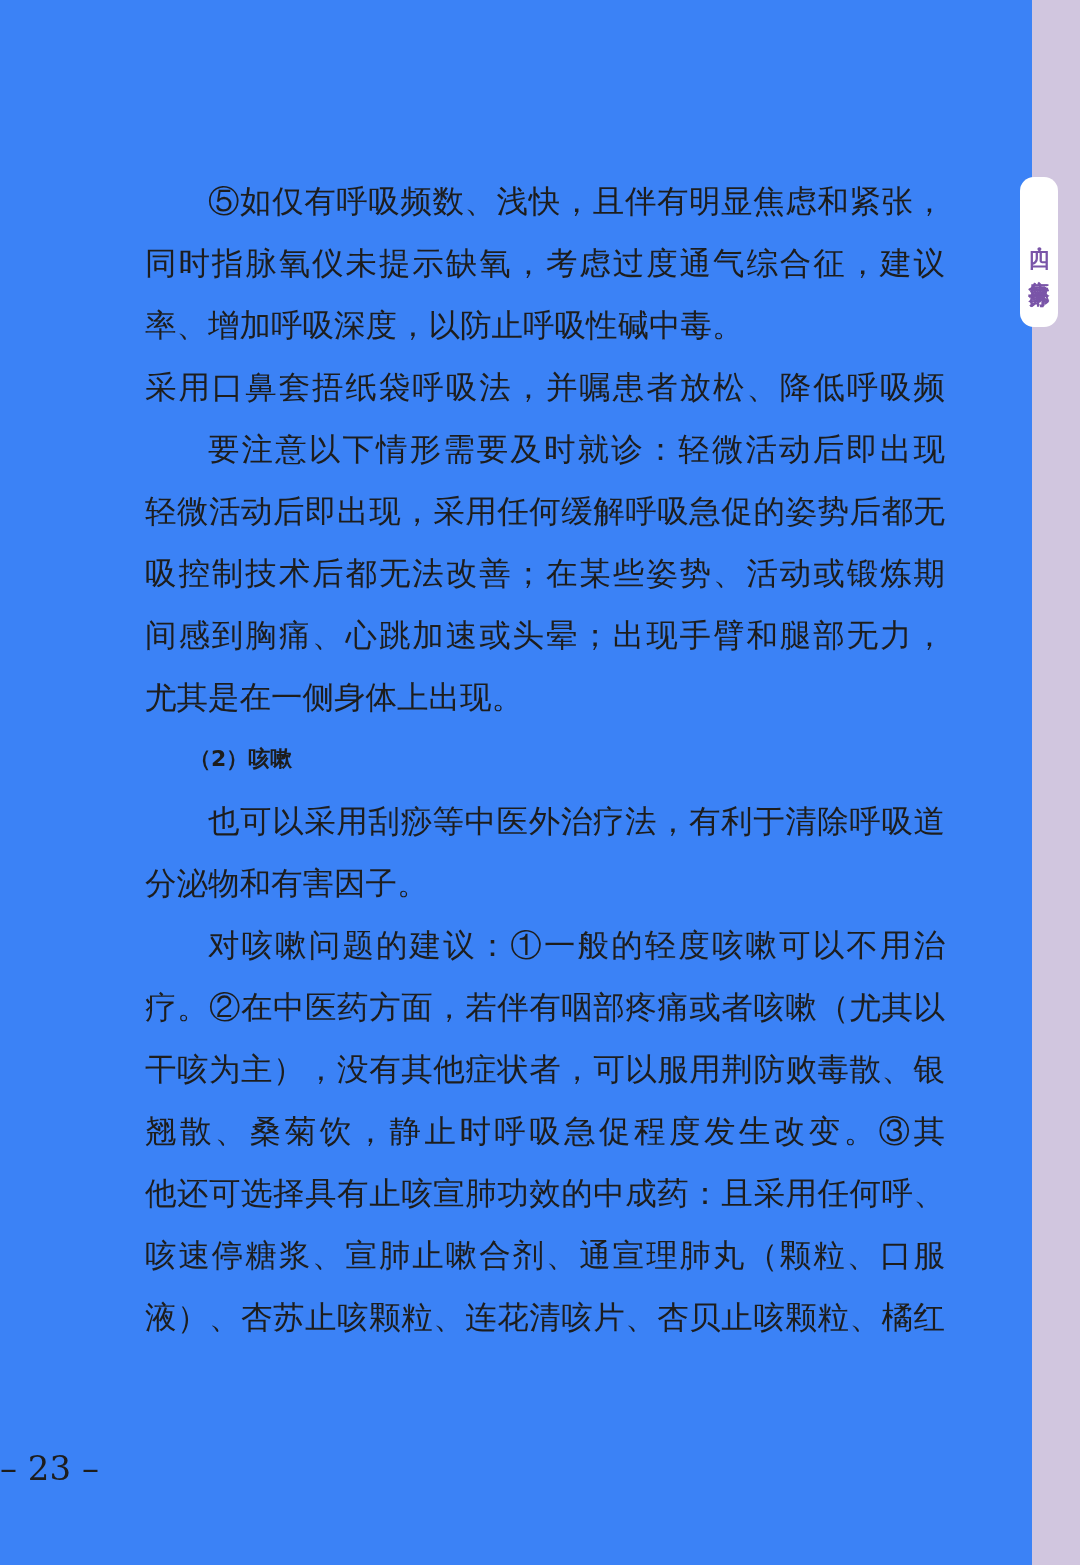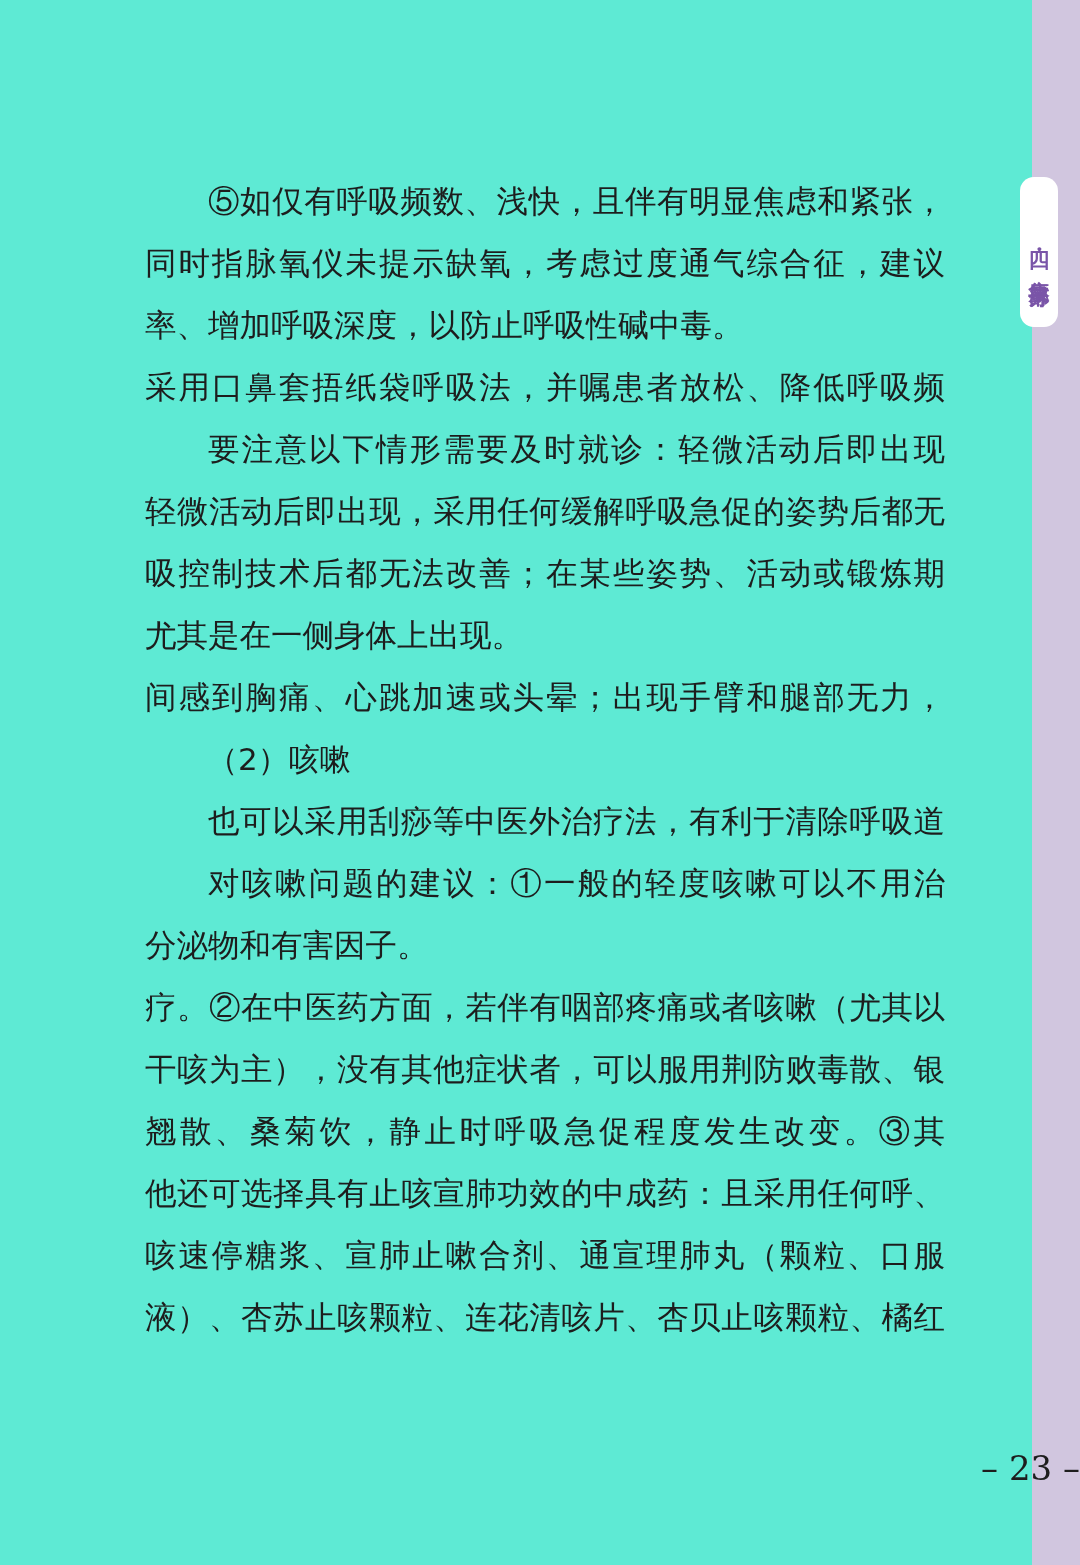--- a/index.html
+++ b/index.html
@@ -1,19 +1,19 @@
 <!DOCTYPE html>
 <html><head>
 <meta charset="utf-8">
 <style>
   html,body{margin:0;padding:0;background:#ffffff;}
   .page{
     position:relative;
     width:1080px;height:1565px;
-    background:#5eead4;
+    background:#3b82f6;
     overflow:hidden;
     font-family:"DejaVu Serif","Liberation Serif",serif;
   }
   
   .side-strip{
     position:absolute;top:0;right:0;
     width:48px;height:1565px;
   }
   
   .side-tab{
@@ -43,53 +43,53 @@
   .line{
     font-size:31.5px;
     height:62px;
     line-height:62px;
     text-align:justify;
     text-align-last:left;
   }
   .line.fill{ text-align-last:justify; }
   .line.indent{ text-indent:2em; }
   .line.heading{
-    font-weight:400;
+    font-weight:700;
     font-family:"DejaVu Sans","Liberation Sans",sans-serif;
-    font-size:31px;
+    font-size:22px;
   }
   
   .footer{
     position:absolute;
     left:0;top:1448px;
     width:1080px;
-    text-align:right;
+    text-align:left;
     font-size:34px;
     color:#1d1d1d;
   }
 </style>
 </head>
 <body>
 
 <div class="page">
 
   <div class="text-block" id="text-block" style="color: rgb(29, 29, 29);">
       <div class="line indent fill">⑤如仅有呼吸频数、浅快，且伴有明显焦虑和紧张，</div>
       <div class="line fill">同时指脉氧仪未提示缺氧，考虑过度通气综合征，建议</div>
       <div class="line">率、增加呼吸深度，以防止呼吸性碱中毒。</div>
       <div class="line fill">采用口鼻套捂纸袋呼吸法，并嘱患者放松、降低呼吸频</div>
       <div class="line indent fill">要注意以下情形需要及时就诊：轻微活动后即出现</div>
       <div class="line fill">轻微活动后即出现，采用任何缓解呼吸急促的姿势后都无</div>
       <div class="line fill">吸控制技术后都无法改善；在某些姿势、活动或锻炼期</div>
+      <div class="line fill">间感到胸痛、心跳加速或头晕；出现手臂和腿部无力，</div>
       <div class="line">尤其是在一侧身体上出现。</div>
-      <div class="line fill">间感到胸痛、心跳加速或头晕；出现手臂和腿部无力，</div>
       <div class="line heading indent">（2）咳嗽</div>
       <div class="line indent fill">也可以采用刮痧等中医外治疗法，有利于清除呼吸道</div>
+      <div class="line">分泌物和有害因子。</div>
       <div class="line indent fill">对咳嗽问题的建议：①一般的轻度咳嗽可以不用治</div>
-      <div class="line">分泌物和有害因子。</div>
       <div class="line fill">疗。②在中医药方面，若伴有咽部疼痛或者咳嗽（尤其以</div>
       <div class="line fill">干咳为主），没有其他症状者，可以服用荆防败毒散、银</div>
       <div class="line fill">翘散、桑菊饮，静止时呼吸急促程度发生改变。③其</div>
       <div class="line fill">他还可选择具有止咳宣肺功效的中成药：且采用任何呼、</div>
       <div class="line fill">咳速停糖浆、宣肺止嗽合剂、通宣理肺丸（颗粒、口服</div>
       <div class="line fill">液）、杏苏止咳颗粒、连花清咳片、杏贝止咳颗粒、橘红</div>
     </div>
 
   <div class="side-strip" id="side-strip" style="background: rgb(209, 198, 223);"></div>
 

